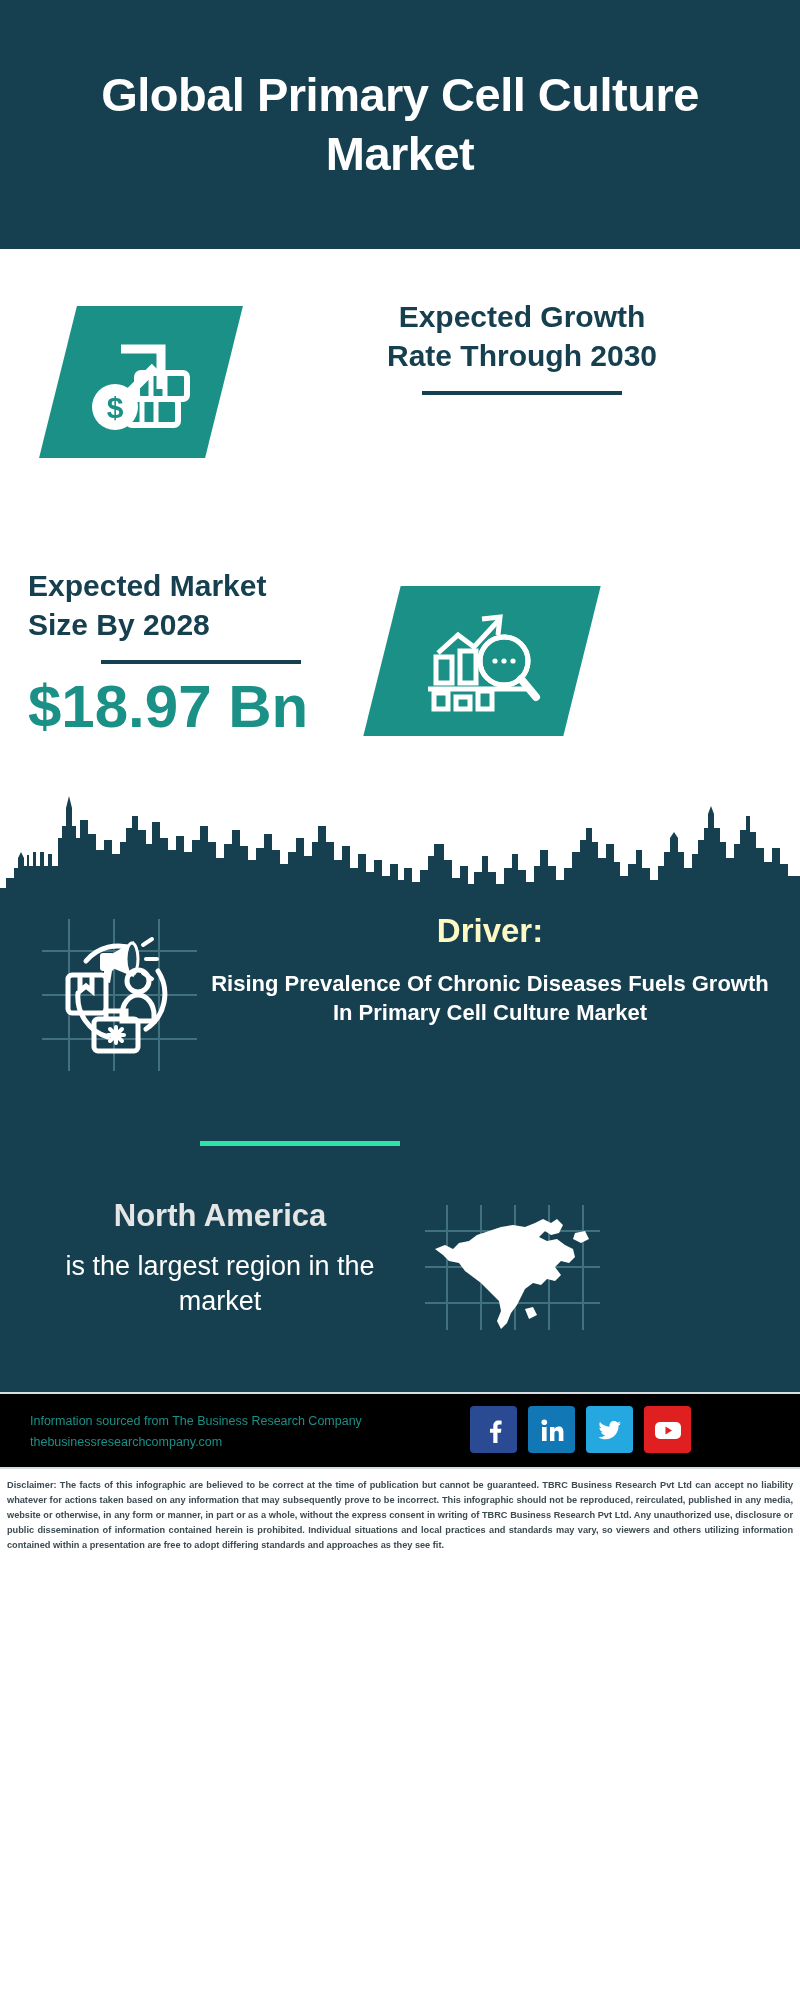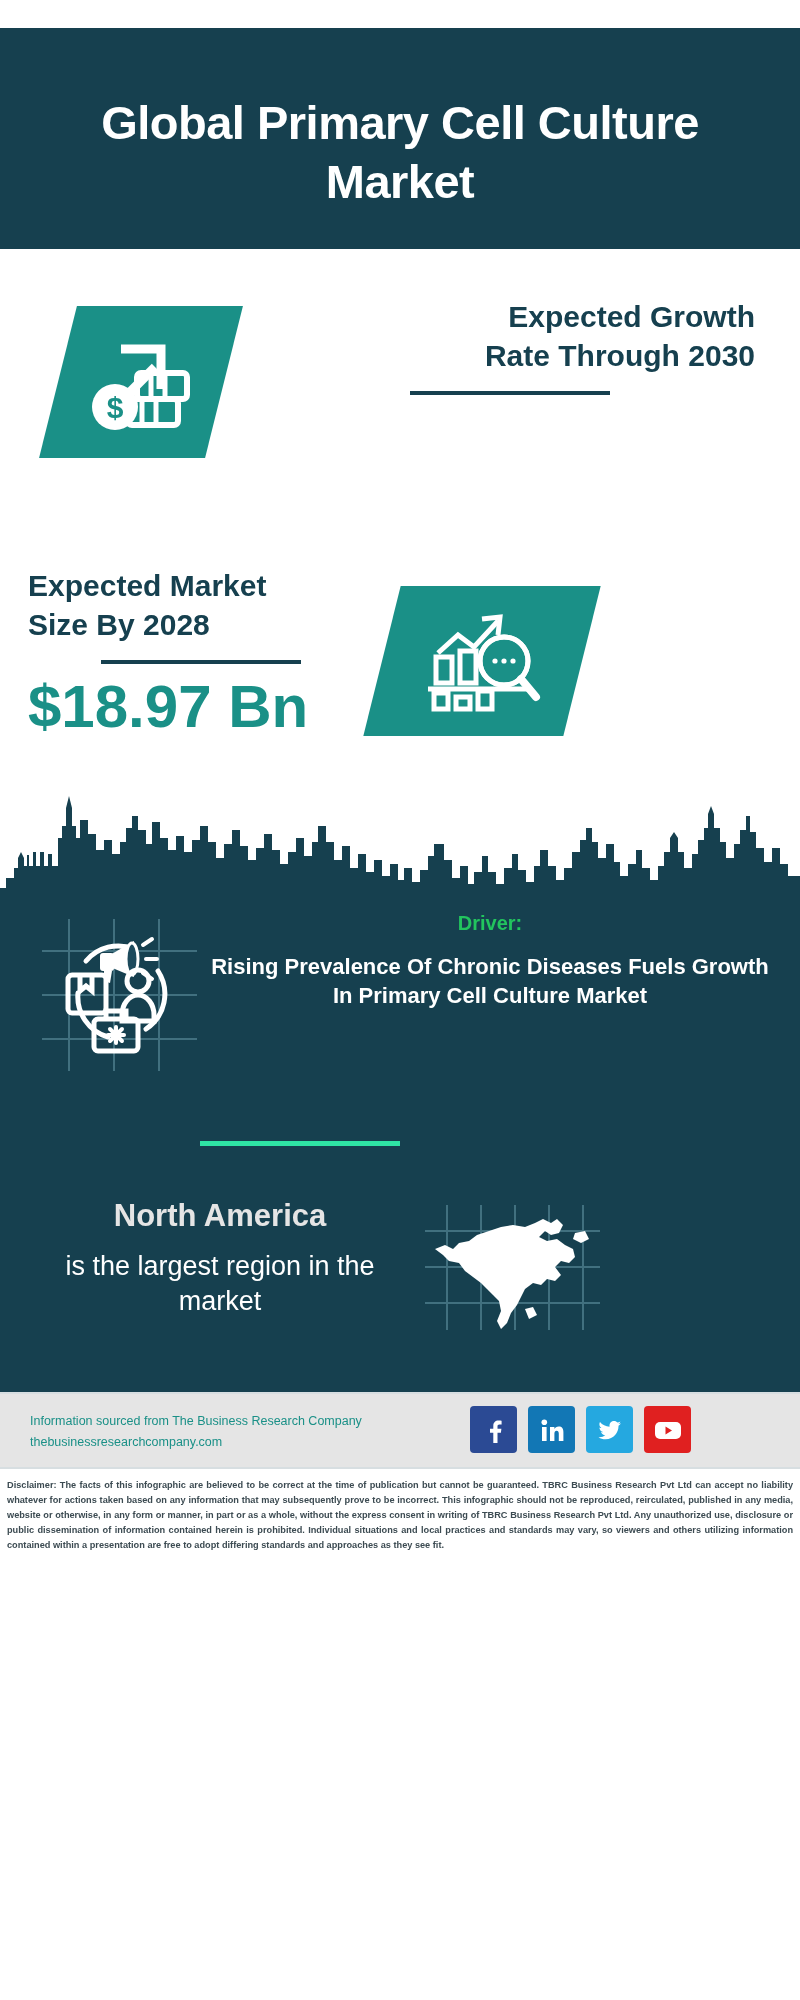--- a/index.html
+++ b/index.html
@@ -9,21 +9,21 @@
     background:#ffffff;
     position:relative;
     overflow:hidden;
   }
   .page { width:800px; height:2000px; position:relative; background:#fff; }
 
   
   .header {
     position:absolute; left:0; top:0; width:800px; height:249px;
     background:#16404f;
-    display:flex; align-items:center; justify-content:center;margin-top:28px;
+    display:flex; align-items:center; justify-content:center;
   }
   .header-title {
     color:#ffffff;
     font-size:47px;
     font-weight:bold;
     line-height:1.24;
     text-align:center;
     letter-spacing:-0.5px;
     width:640px;
   }
@@ -42,22 +42,22 @@
   }
   .para-inner {
     position:absolute; inset:0;
     transform:skewX(14deg);
     display:flex; align-items:center; justify-content:center;
   }
 
   
   .sec1-badge { left:58px; top:57px; width:166px; height:152px; }
   .sec1-text {
-    position:absolute; left:265px; top:48px; width:490px;
-    text-align:right;
+    position:absolute; left:277px; top:48px; width:490px;
+    text-align:center;
   }
   .stat-label {
     color:#16404f;
     font-size:30px;
     font-weight:bold;
     line-height:1.3;
   }
   .stat-rule {
     height:4px; background:#16404f; margin:16px auto 10px auto;
   }
@@ -90,22 +90,22 @@
   }
 
   
   .driver-icon {
     position:absolute; left:42px; top:9px; width:155px; height:152px;
   }
   .driver-text {
     position:absolute; left:205px; top:0px; width:570px; text-align:center;
   }
   .driver-heading {
-    color:#22c55e;
-    font-size:20px;
+    color:#fef9c3;
+    font-size:33px;
     font-weight:bold;
     line-height:1.3;
   }
   .driver-body {
     color:#ffffff;
     font-size:22px;
     font-weight:bold;
     line-height:1.32;
     margin-top:16px;
   }
@@ -131,21 +131,21 @@
     line-height:1.3;
     margin-top:13px;
   }
   .region-map {
     position:absolute; left:425px; top:295px; width:175px; height:125px;
   }
 
   
   .source-bar {
     position:absolute; left:0; top:1392px; width:800px; height:84px;
-    background:#e5e5e5;
+    background:#000000;
     border-top:2px solid #d7dee1;
   }
   .source-text {
     position:absolute; left:30px; top:17px; width:350px;
     color:#1a9087; font-size:12.5px; line-height:1.65;
   }
   .socials {
     position:absolute; left:470px; top:12px;
     display:flex; gap:11px; align-items:center;
   }

